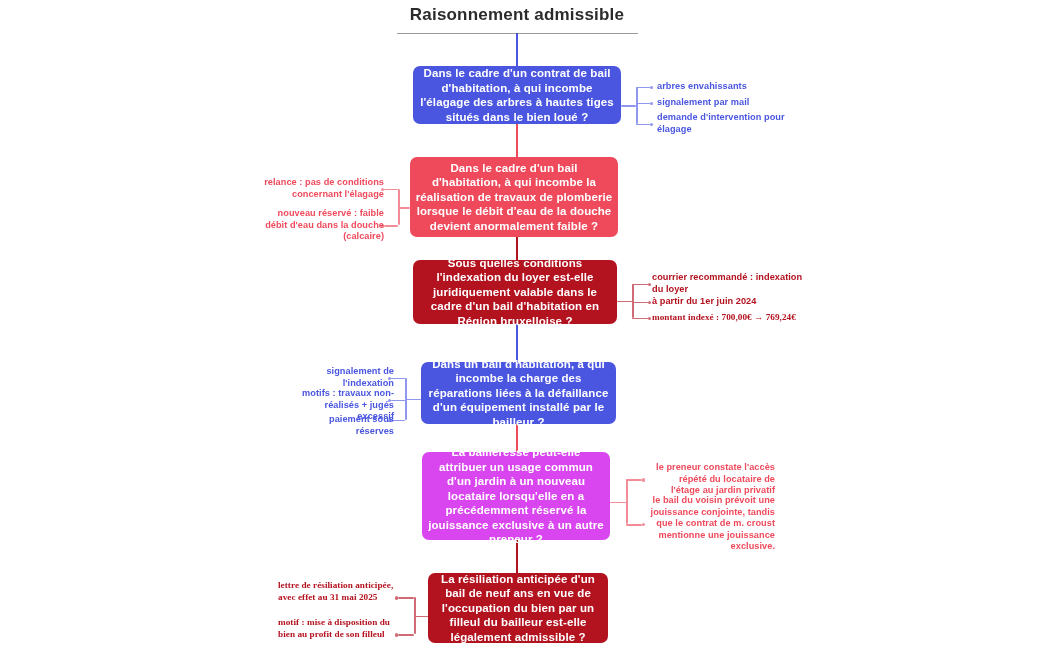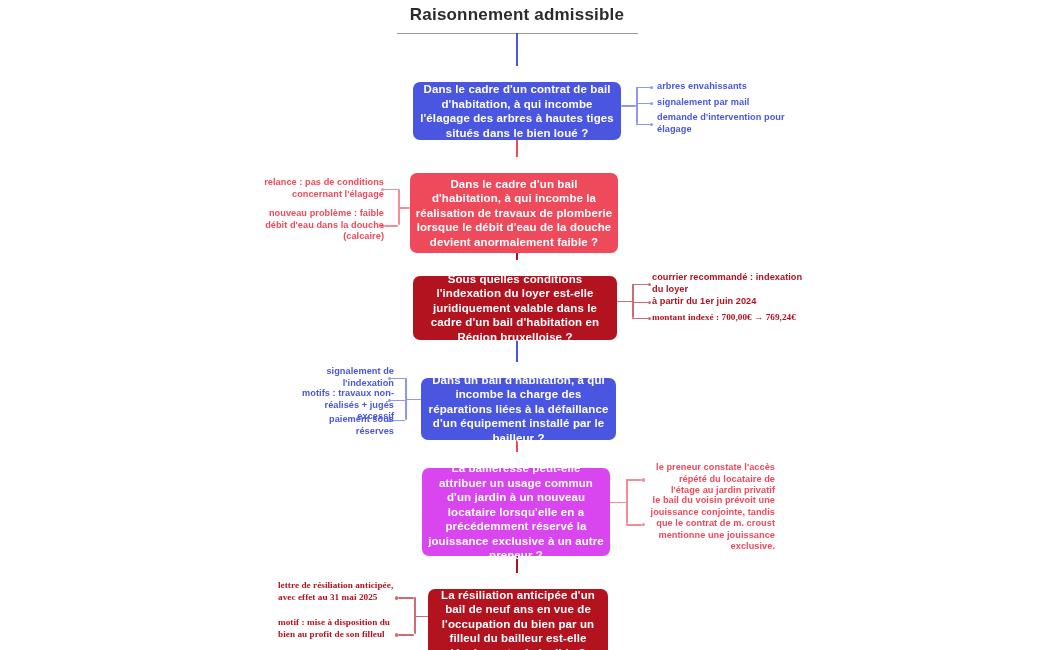--- a/index.html
+++ b/index.html
@@ -60,21 +60,20 @@
     display: flex;
     align-items: center;
     justify-content: flex-start;
     text-align: center;
     color: #ffffff;
     font-weight: bold;
     font-size: 11.5px;
     line-height: 14.5px;
     padding: 7px 5px;
     letter-spacing: 0.1px;
-    margin-top: 16px;
   }
 
   
   .branch-label {
     position: absolute;
     font-size: 9.2px;
     line-height: 11.6px;
     font-weight: bold;
     letter-spacing: 0.05px;
   }
@@ -156,21 +155,21 @@
       <div class="conn-h" style="top: 123.6px; background: rgb(142, 150, 238); left: 636px; width: 14px;"></div>
       <div class="conn-dot" style="top: 122.6px; left: 650px; background: rgb(142, 150, 238);"></div>
       <div class="branch-label right-side" style="top: 112px; width: 150px; color: rgb(74, 86, 224); left: 657px;">demande d'intervention pour élagage</div>
       <div class="conn-v" style="left: 398px; top: 188.6px; height: 36.8px; background: rgb(242, 141, 152);"></div>
       <div class="conn-trunk" style="left: 398px; width: 12px; top: 207px; background: rgb(242, 141, 152);"></div>
       <div class="conn-h" style="top: 188.6px; background: rgb(242, 141, 152); left: 384px; width: 14px;"></div>
       <div class="conn-dot" style="top: 187.6px; left: 380.6px; background: rgb(242, 141, 152);"></div>
       <div class="branch-label left-side" style="top: 177px; width: 126px; color: rgb(239, 74, 92); left: 258px;">relance : pas de conditions concernant l'élagage</div>
       <div class="conn-h" style="top: 225.4px; background: rgb(242, 141, 152); left: 384px; width: 14px;"></div>
       <div class="conn-dot" style="top: 224.4px; left: 380.6px; background: rgb(242, 141, 152);"></div>
-      <div class="branch-label left-side" style="top: 208px; width: 126px; color: rgb(239, 74, 92); left: 258px;">nouveau problème : faible débit d'eau dans la douche (calcaire)</div>
+      <div class="branch-label left-side" style="top: 208px; width: 126px; color: rgb(239, 74, 92); left: 258px;">nouveau réservé : faible débit d'eau dans la douche (calcaire)</div>
       <div class="conn-v" style="left: 632px; top: 283.6px; height: 34.2px; background: rgb(207, 107, 116);"></div>
       <div class="conn-trunk" style="left: 617px; width: 15px; top: 300.7px; background: rgb(207, 107, 116);"></div>
       <div class="conn-h" style="top: 283.6px; background: rgb(207, 107, 116); left: 632px; width: 16px;"></div>
       <div class="conn-dot" style="top: 282.6px; left: 648px; background: rgb(207, 107, 116);"></div>
       <div class="branch-label right-side" style="top: 272px; width: 160px; color: rgb(179, 18, 31); left: 652px;">courrier recommandé : indexation du loyer</div>
       <div class="conn-h" style="top: 301.8px; background: rgb(207, 107, 116); left: 632px; width: 16px;"></div>
       <div class="conn-dot" style="top: 300.8px; left: 648px; background: rgb(207, 107, 116);"></div>
       <div class="branch-label right-side" style="top: 296px; width: 160px; color: rgb(179, 18, 31); left: 652px;">à partir du 1er juin 2024</div>
       <div class="conn-h" style="top: 317.8px; background: rgb(207, 107, 116); left: 632px; width: 16px;"></div>
       <div class="conn-dot" style="top: 316.8px; left: 648px; background: rgb(207, 107, 116);"></div>

